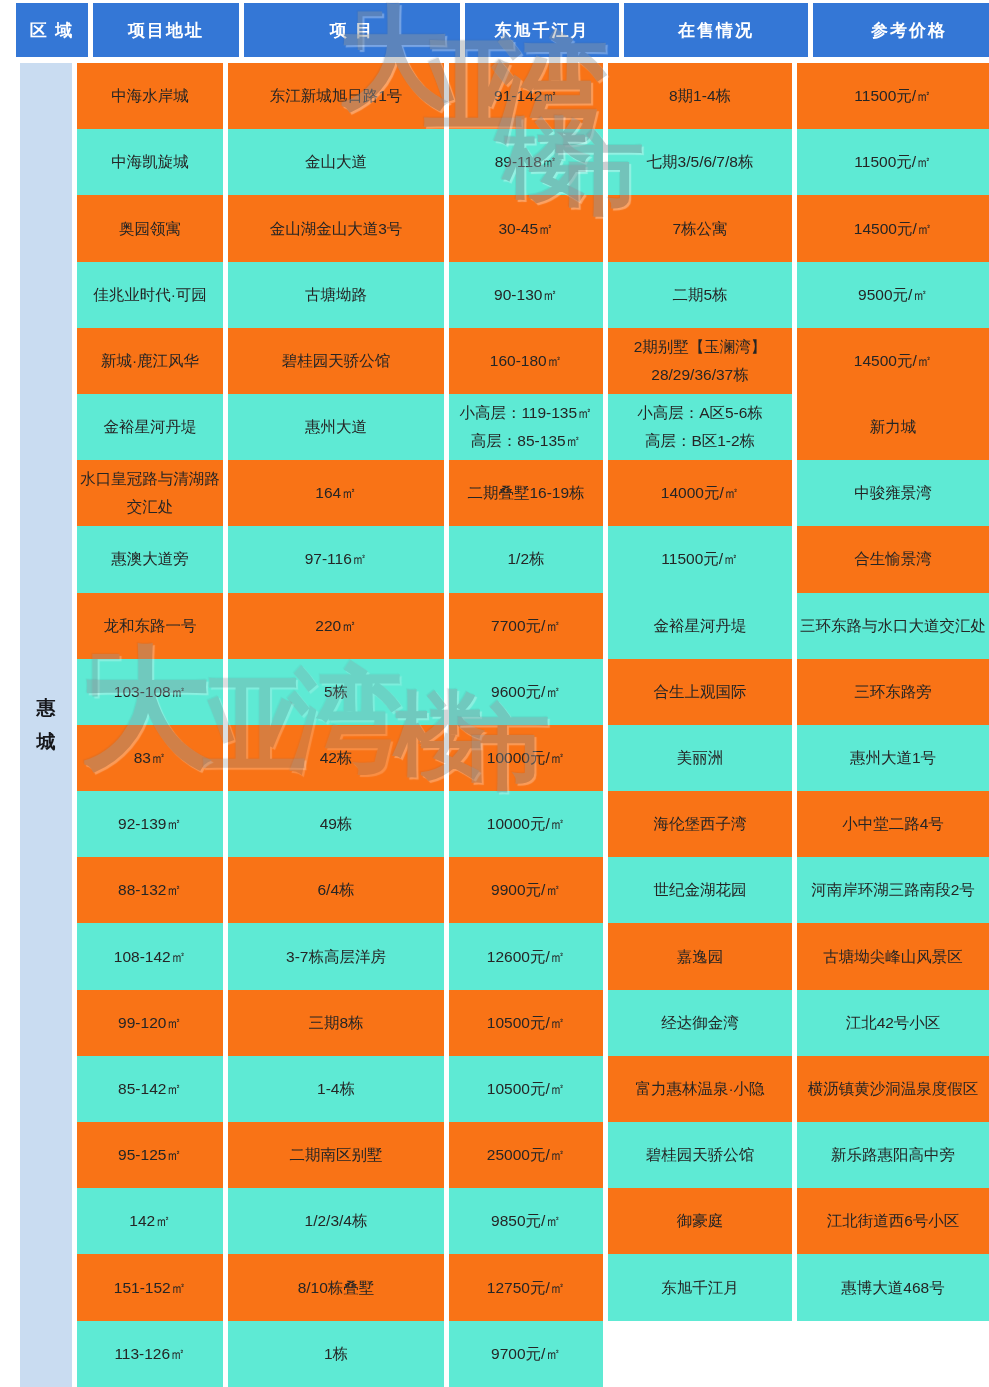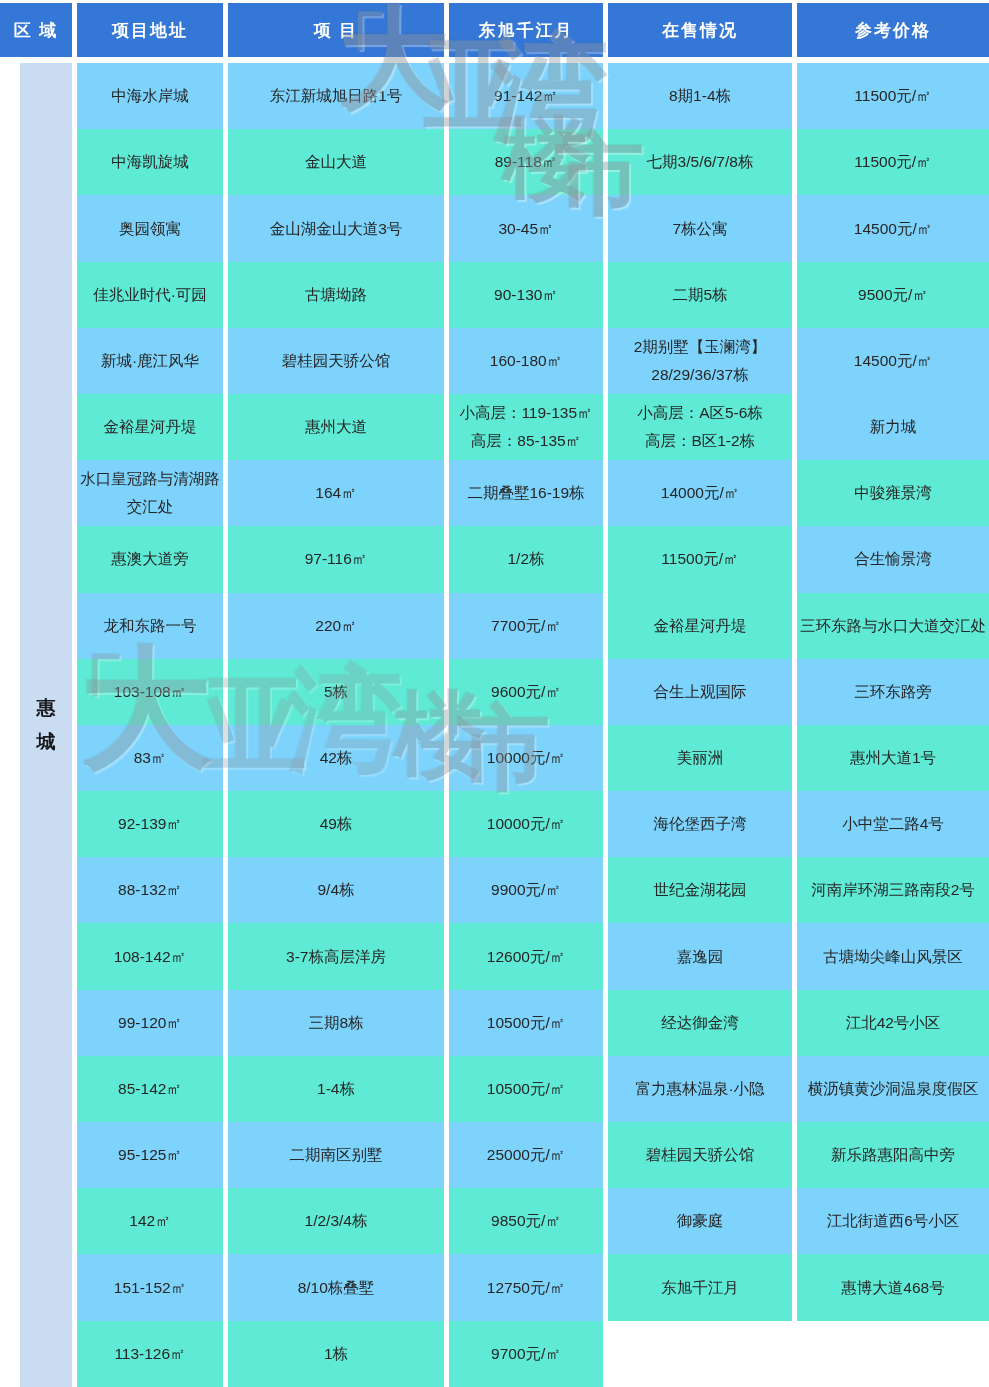--- a/index.html
+++ b/index.html
@@ -20,21 +20,21 @@
     top: 3px; left: 0;
     width: 989px;
   }
   .grid {
     display: grid;
     grid-template-columns: 72px 146px 216px 154px 184px 192px;
     column-gap: 5px;
     row-gap: 0;
     background: #ffffff;
   }
-  .header-grid { margin-bottom: 6px; }
+  .header-grid { margin-bottom: 6px; margin-left: 16px; }
   .header-cell {
     height: 54px;
     background: #3477d6;
     color: #ffffff;
     font-size: 17px;
     font-weight: bold;
     letter-spacing: 2px;
     display: flex;
     align-items: center;
     justify-content: center;
@@ -44,21 +44,21 @@
     display: flex;
     align-items: center;
     justify-content: center;
     text-align: center;
     font-size: 15.5px;
     color: #252525;
     white-space: pre-line;
     line-height: 1.8;
     overflow: hidden;
   }
-  .row-odd  { background: #7dd3fc; }
+  .row-odd  { background: #f97316; }
   .row-even { background: #5eead4; }
   .region-cell {
     grid-row: 1 / span 20;
     grid-column: 1;
     background: #c9dcf1;
     font-size: 19px;
     font-weight: bold;
     color: #17181c;
     letter-spacing: 7px;
     padding-left: 7px;
@@ -153,21 +153,21 @@
         <div class="cell row-odd">42栋</div>
         <div class="cell row-odd">10000元/㎡</div>
         <div class="cell row-even">美丽洲</div>
         <div class="cell row-even">惠州大道1号</div>
         <div class="cell row-even">92-139㎡</div>
         <div class="cell row-even">49栋</div>
         <div class="cell row-even">10000元/㎡</div>
         <div class="cell row-odd">海伦堡西子湾</div>
         <div class="cell row-odd">小中堂二路4号</div>
         <div class="cell row-odd">88-132㎡</div>
-        <div class="cell row-odd">9/4栋</div>
+        <div class="cell row-odd">6/4栋</div>
         <div class="cell row-odd">9900元/㎡</div>
         <div class="cell row-even">世纪金湖花园</div>
         <div class="cell row-even">河南岸环湖三路南段2号</div>
         <div class="cell row-even">108-142㎡</div>
         <div class="cell row-even">3-7栋高层洋房</div>
         <div class="cell row-even">12600元/㎡</div>
         <div class="cell row-odd">嘉逸园</div>
         <div class="cell row-odd">古塘坳尖峰山风景区</div>
         <div class="cell row-odd">99-120㎡</div>
         <div class="cell row-odd">三期8栋</div>

